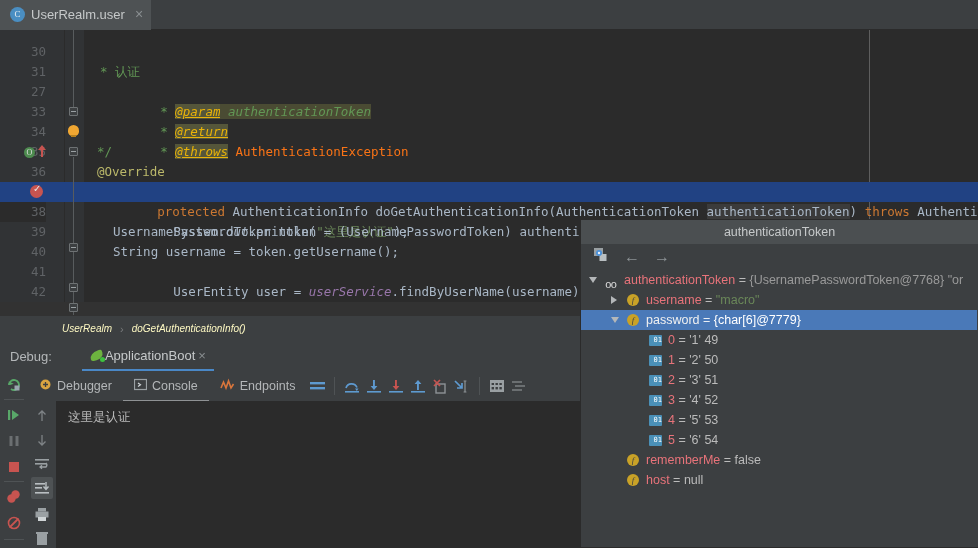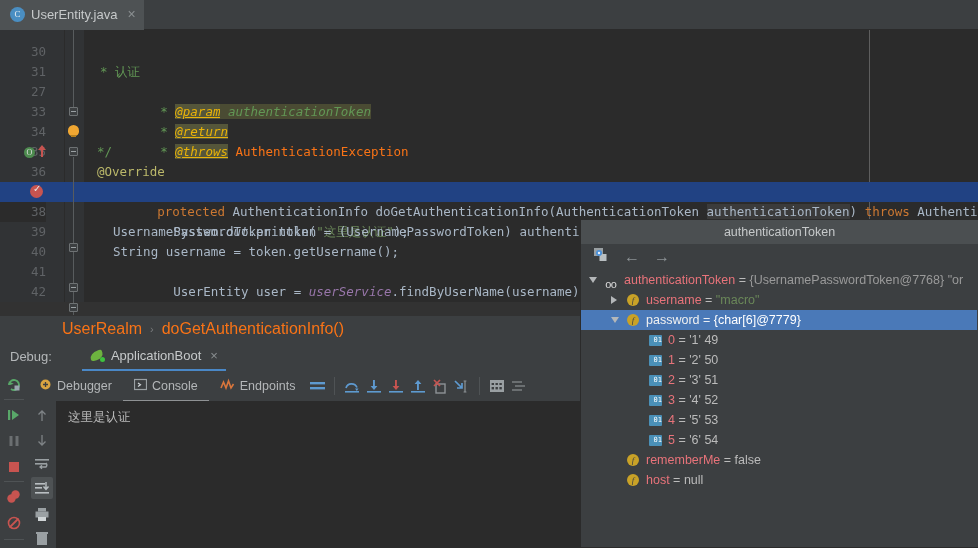--- a/index.html
+++ b/index.html
@@ -124,35 +124,35 @@
   .foldline {
     position:absolute; width:1px; background:#585c5e;
   }
 
   
   .breadcrumb {
     position:absolute; left:0; top:315px; width:978px; height:26px;
     background:#3c3f41; display:flex; align-items:center;
     padding-left:62px; gap:8px; border-top:1px solid #323232;
   }
-  .bc-item { color:#f97316; font-size:16px; }
+  .bc-item { color:#fef9c3; font-size:10px;font-style:italic; }
   .bc-sep  { color:#787b7d; font-size:11px; }
 
   
   .debugwin {
     position:absolute; left:0; top:341px; width:978px; height:207px;
     background:#3c3f41;
   }
   .dbg-header {
     position:absolute; left:0; top:0; width:580px; height:30px;
     background:#3c3f41; display:flex; align-items:center; padding-left:10px;
   }
   .dbg-label { color:#b4b7b9; font-size:13px; margin-right:30px; }
   .dbg-tab {
-    position:relative; display:flex; align-items:center; gap:6px;
+    position:relative; display:flex; align-items:center; 
     height:30px; padding:0 8px; border-bottom:2px solid #4a88c7;
   }
   .spring-icon { width:15px; height:13px; position:relative; }
   .spring-icon .leaf {
     position:absolute; left:0; top:2px; width:13px; height:9px;
     background:#6db33f; border-radius:70% 20% 60% 25%;
     transform:rotate(-18deg);
   }
   .spring-icon .dot {
     position:absolute; right:0px; bottom:0px; width:5px; height:5px;
@@ -264,21 +264,21 @@
   .vtext  { position:absolute; }
 </style>
 </head>
 <body>
 
 <div class="app">
 
   <div class="tabstrip">
     <div class="tab">
       <span class="tab-ficon">C</span>
-      <span class="tab-label">UserEntity.java</span>
+      <span class="tab-label">UserRealm.user</span>
       <span class="tab-close">×</span>
     </div>
   </div>
 
   <div class="editor">
     <div class="gutter"></div>
     <div class="foldcol"></div>
     <div class="gutter-rule"></div>
 
     <div class="caret-v"></div>

